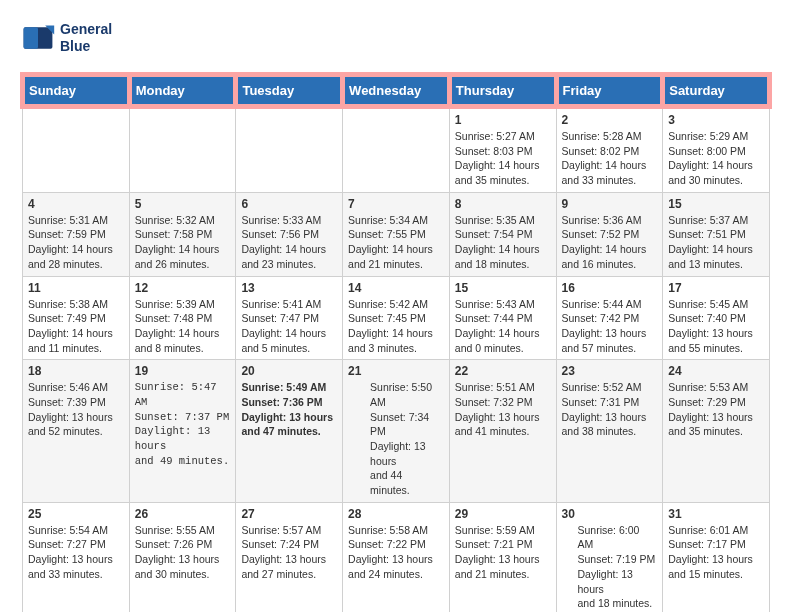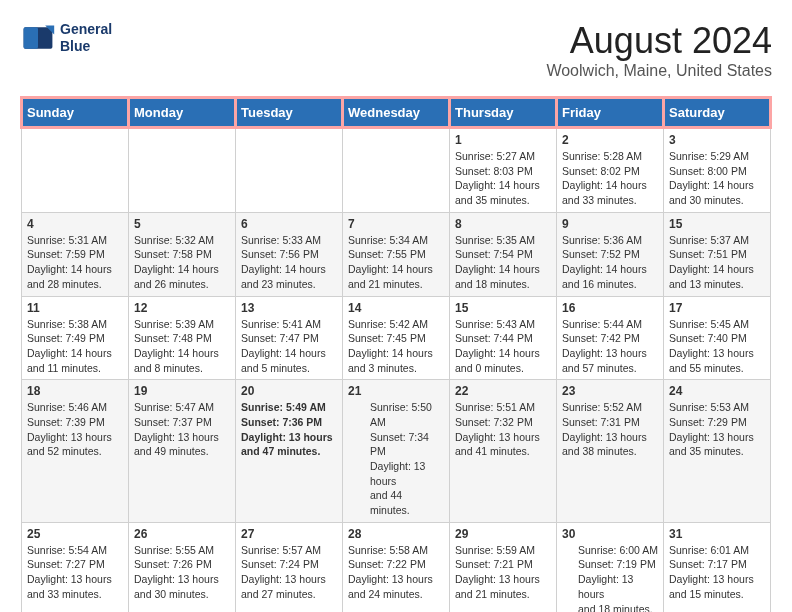--- a/index.html
+++ b/index.html
@@ -50,21 +50,21 @@
       border-collapse: collapse;
       table-layout: fixed;
     }
     .calendar-table th {
       background-color: #2a6fb5;
       color: #fff;
       padding: 6px 4px;
       text-align: left;
       font-size: 13px;
       font-weight: bold;
-      border: 3px solid #fca5a5;
+      border: 5px solid #fca5a5;
     }
     .calendar-table td {
       border: 1px solid #d0d0d0;
       vertical-align: top;
       padding: 4px 5px;
       font-size: 11px;
       color: #333;
       height: 80px;
       background: #fff;
     }
@@ -96,24 +96,20 @@
 
       <rect x="4" y="8" width="32" height="24" rx="2" fill="#1a3a6b"></rect>
       <rect x="4" y="8" width="16" height="24" rx="2" fill="#2a6fb5"></rect>
 
       <polygon points="28,6 38,16 38,6" fill="#2a6fb5"></polygon>
     </svg>
     <div class="logo-text">
       <span>General</span>
       <span>Blue</span>
     </div>
-  </div>
-  <div class="title-section">
-    <div class="main-title">August 2024</div>
-    <div class="subtitle">Woolwich, Maine, United States</div>
   </div>
 </div>
 
 <table class="calendar-table">
   <thead>
     <tr>
     <th>Sunday</th>
         <th>Monday</th>
         <th>Tuesday</th>
         <th>Wednesday</th>
@@ -255,21 +251,21 @@
       <tr>
         <td>
           <span class="day-number">18</span>
           <div class="day-info" style="white-space: pre-line;">Sunrise: 5:46 AM
 Sunset: 7:39 PM
 Daylight: 13 hours
 and 52 minutes.</div>
         </td>
         <td>
           <span class="day-number">19</span>
-          <div class="day-info" style="white-space: pre-line;">Sunrise: 5:47 AM
+          <div class="day-info" style="white-space: pre-line; font-family: Liberation Mono, monospace;">Sunrise: 5:47 AM
 Sunset: 7:37 PM
 Daylight: 13 hours
 and 49 minutes.</div>
         </td>
         <td>
           <span class="day-number">20</span>
           <div class="day-info" style="white-space: pre-line; font-weight: bold;">Sunrise: 5:49 AM
 Sunset: 7:36 PM
 Daylight: 13 hours
 and 47 minutes.</div>

